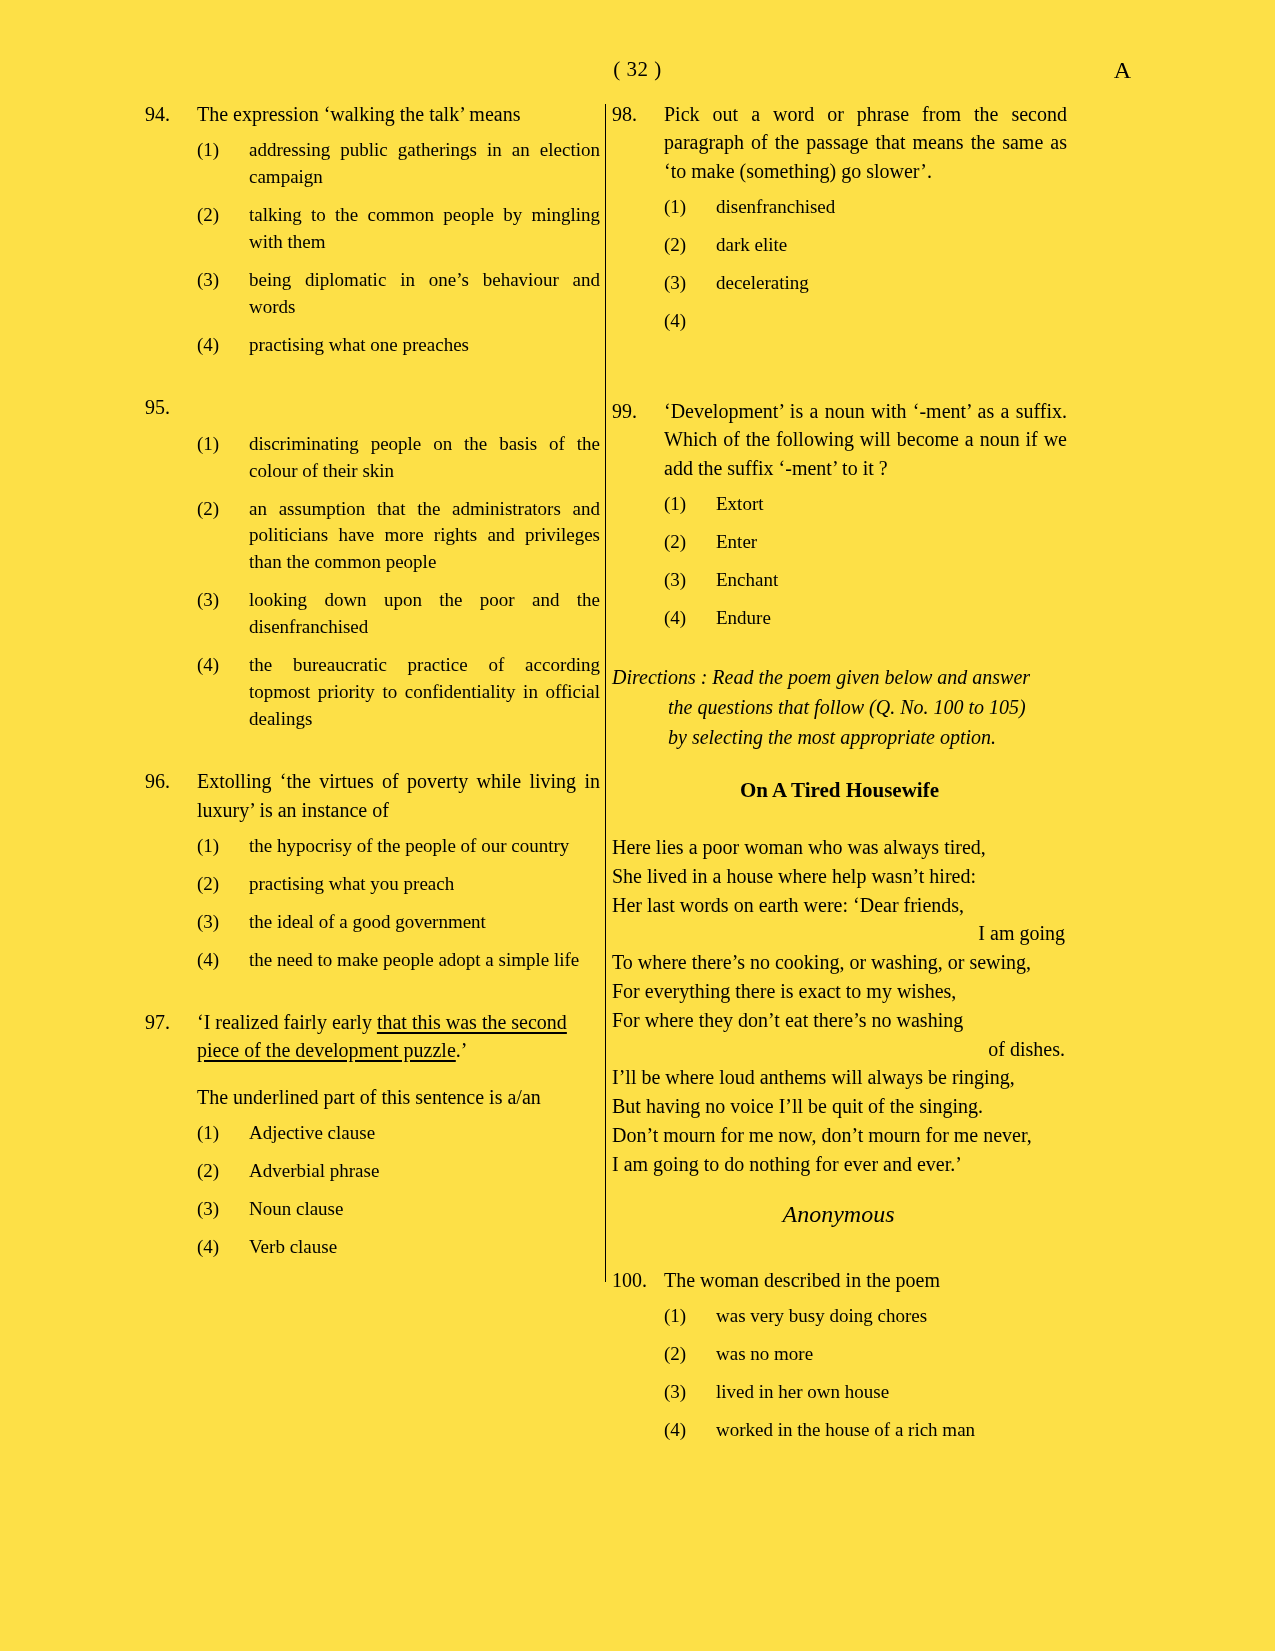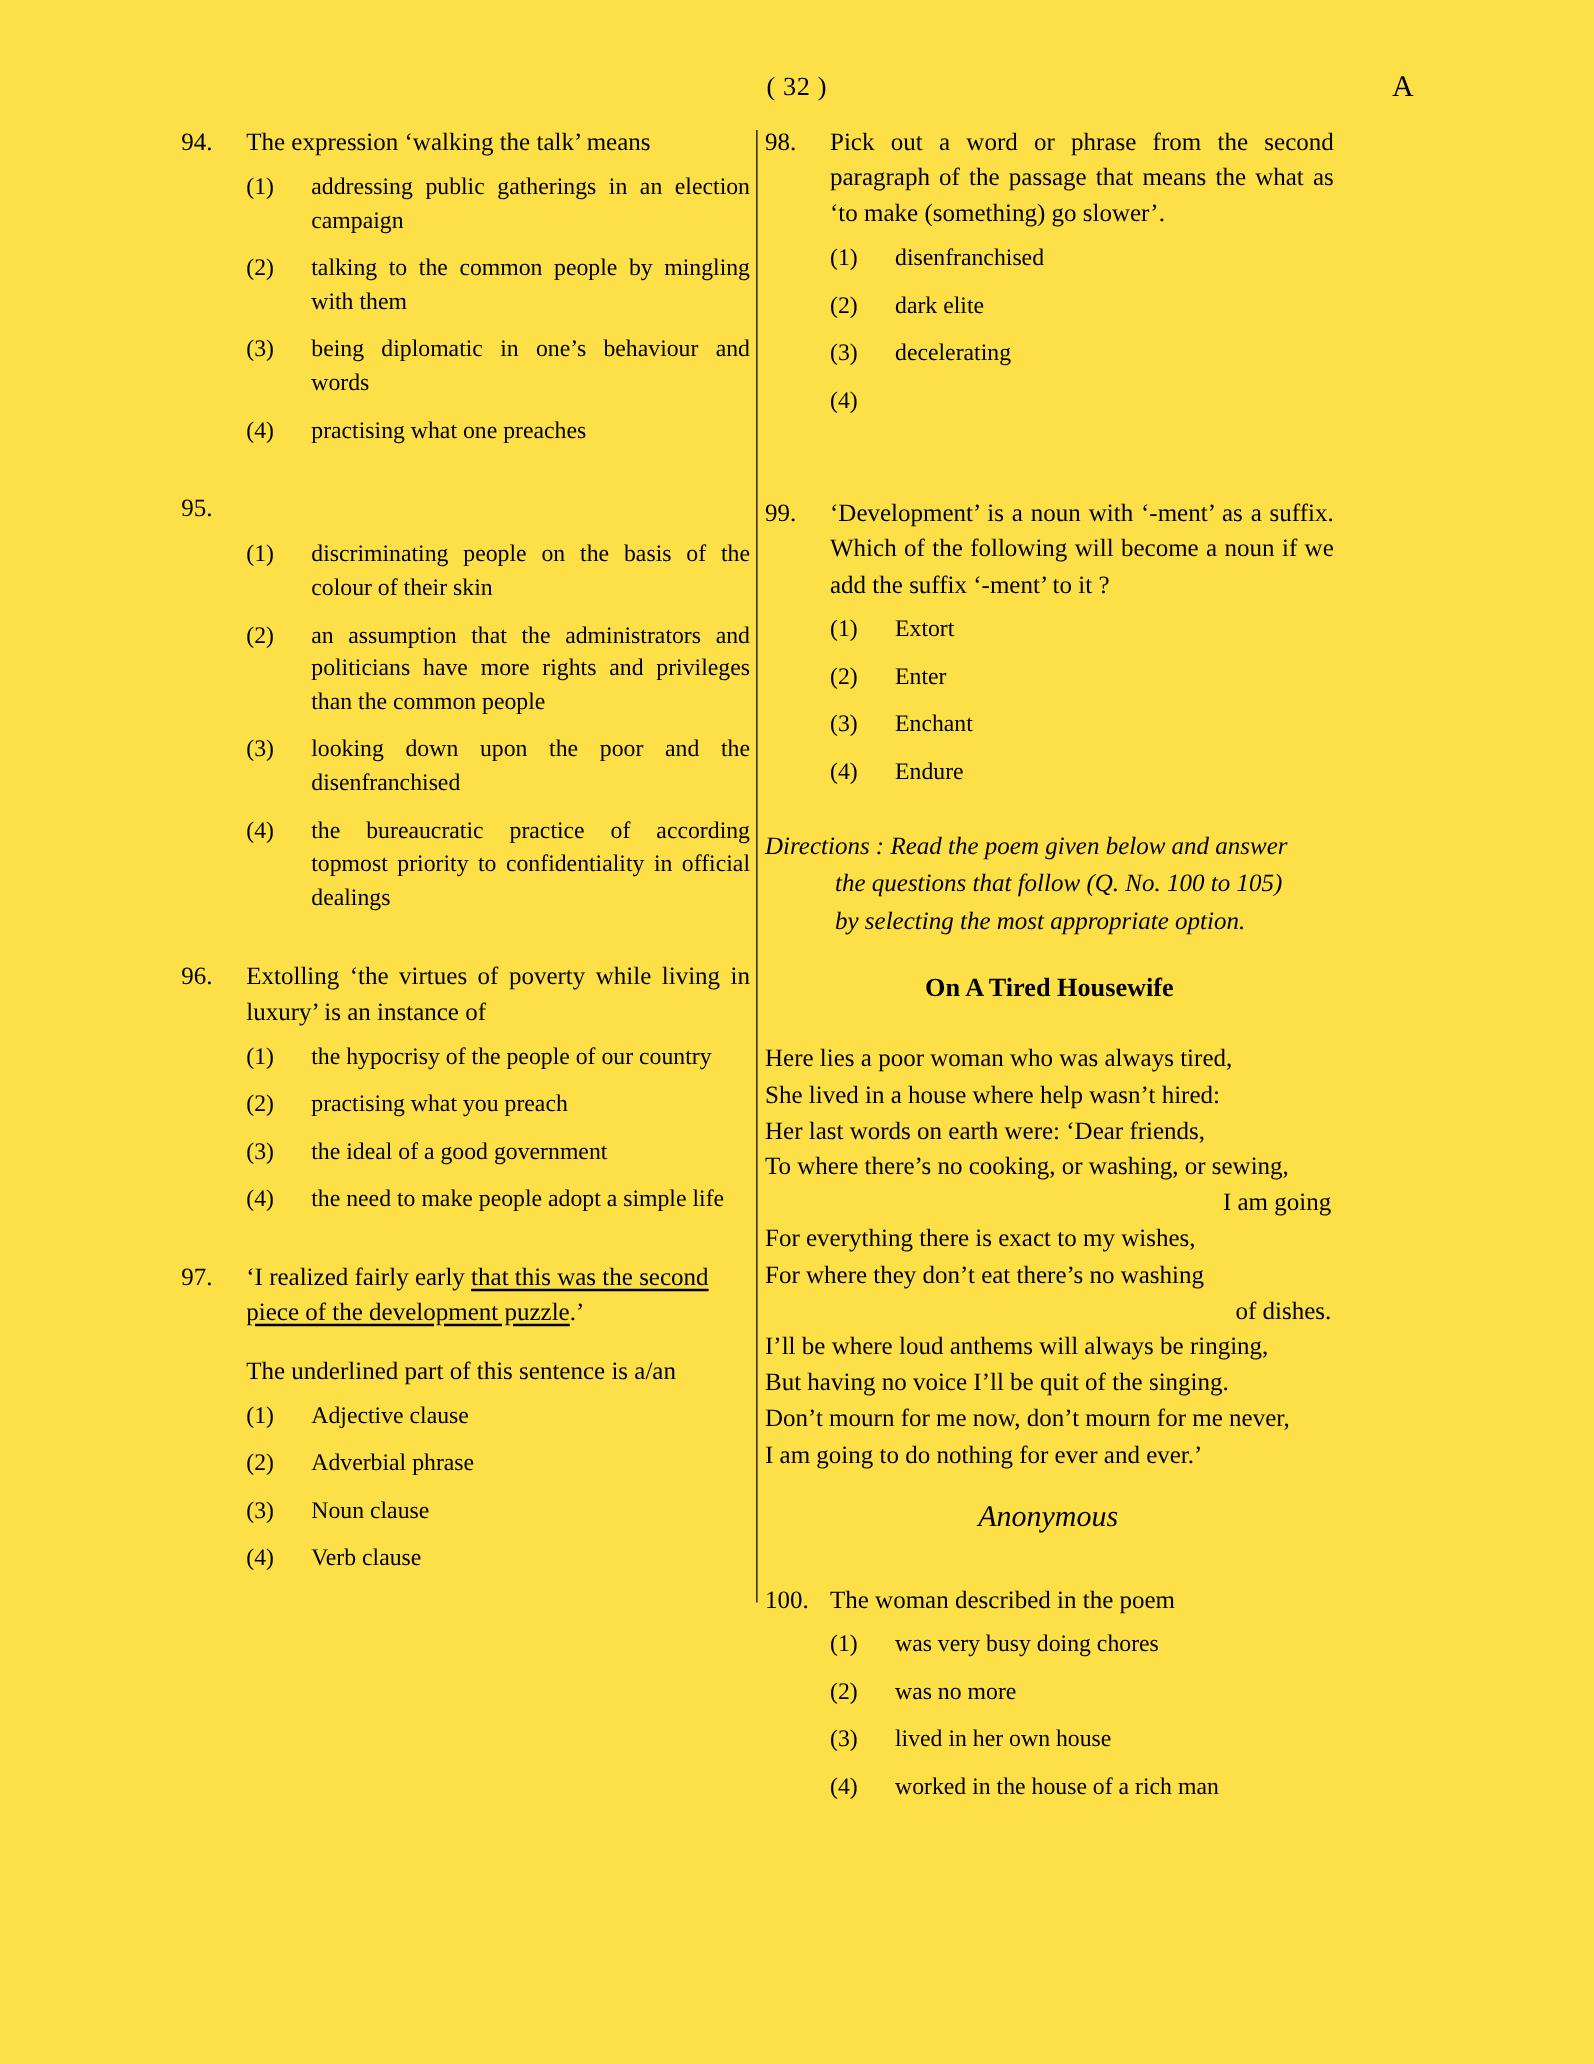--- a/index.html
+++ b/index.html
@@ -277,21 +277,21 @@
         </div>
       </div>
 
     </div>
 
     <div class="col col-right">
 
       <div class="q" style="margin-bottom:62px;">
         <div class="q-head">
           <div class="q-num">98.</div>
-          <div class="q-text">Pick out a word or phrase from the second paragraph of the passage that means the what as ‘to make (something) go slower’.</div>
+          <div class="q-text">Pick out a word or phrase from the second paragraph of the passage that means the same as ‘to make (something) go slower’.</div>
         </div>
         <div class="opts">
           <div class="opt">
             <div class="opt-lbl">(1)</div>
             <div class="opt-txt nojust">disenfranchised</div>
           </div>
           <div class="opt">
             <div class="opt-lbl">(2)</div>
             <div class="opt-txt nojust">dark elite</div>
           </div>
@@ -334,22 +334,22 @@
         <span class="d-line">Directions : Read the poem given below and answer</span>
         <span class="d-line d-indent">the questions that follow (Q. No. 100 to 105)</span>
         <span class="d-line d-indent">by selecting the most appropriate option.</span>
       </div>
 
       <div class="poem-title">On A Tired Housewife</div>
       <div class="poem">
         <span class="line">Here lies a poor woman who was always tired,</span>
         <span class="line">She lived in a house where help wasn’t hired:</span>
         <span class="line">Her last words on earth were: ‘Dear friends,</span>
+        <span class="line runover">I am going</span>
         <span class="line">To where there’s no cooking, or washing, or sewing,</span>
-        <span class="line runover">I am going</span>
         <span class="line">For everything there is exact to my wishes,</span>
         <span class="line">For where they don’t eat there’s no washing</span>
         <span class="line runover">of dishes.</span>
         <span class="line">I’ll be where loud anthems will always be ringing,</span>
         <span class="line">But having no voice I’ll be quit of the singing.</span>
         <span class="line">Don’t mourn for me now, don’t mourn for me never,</span>
         <span class="line">I am going to do nothing for ever and ever.’</span>
       </div>
       <div class="poet">Anonymous</div>
 

